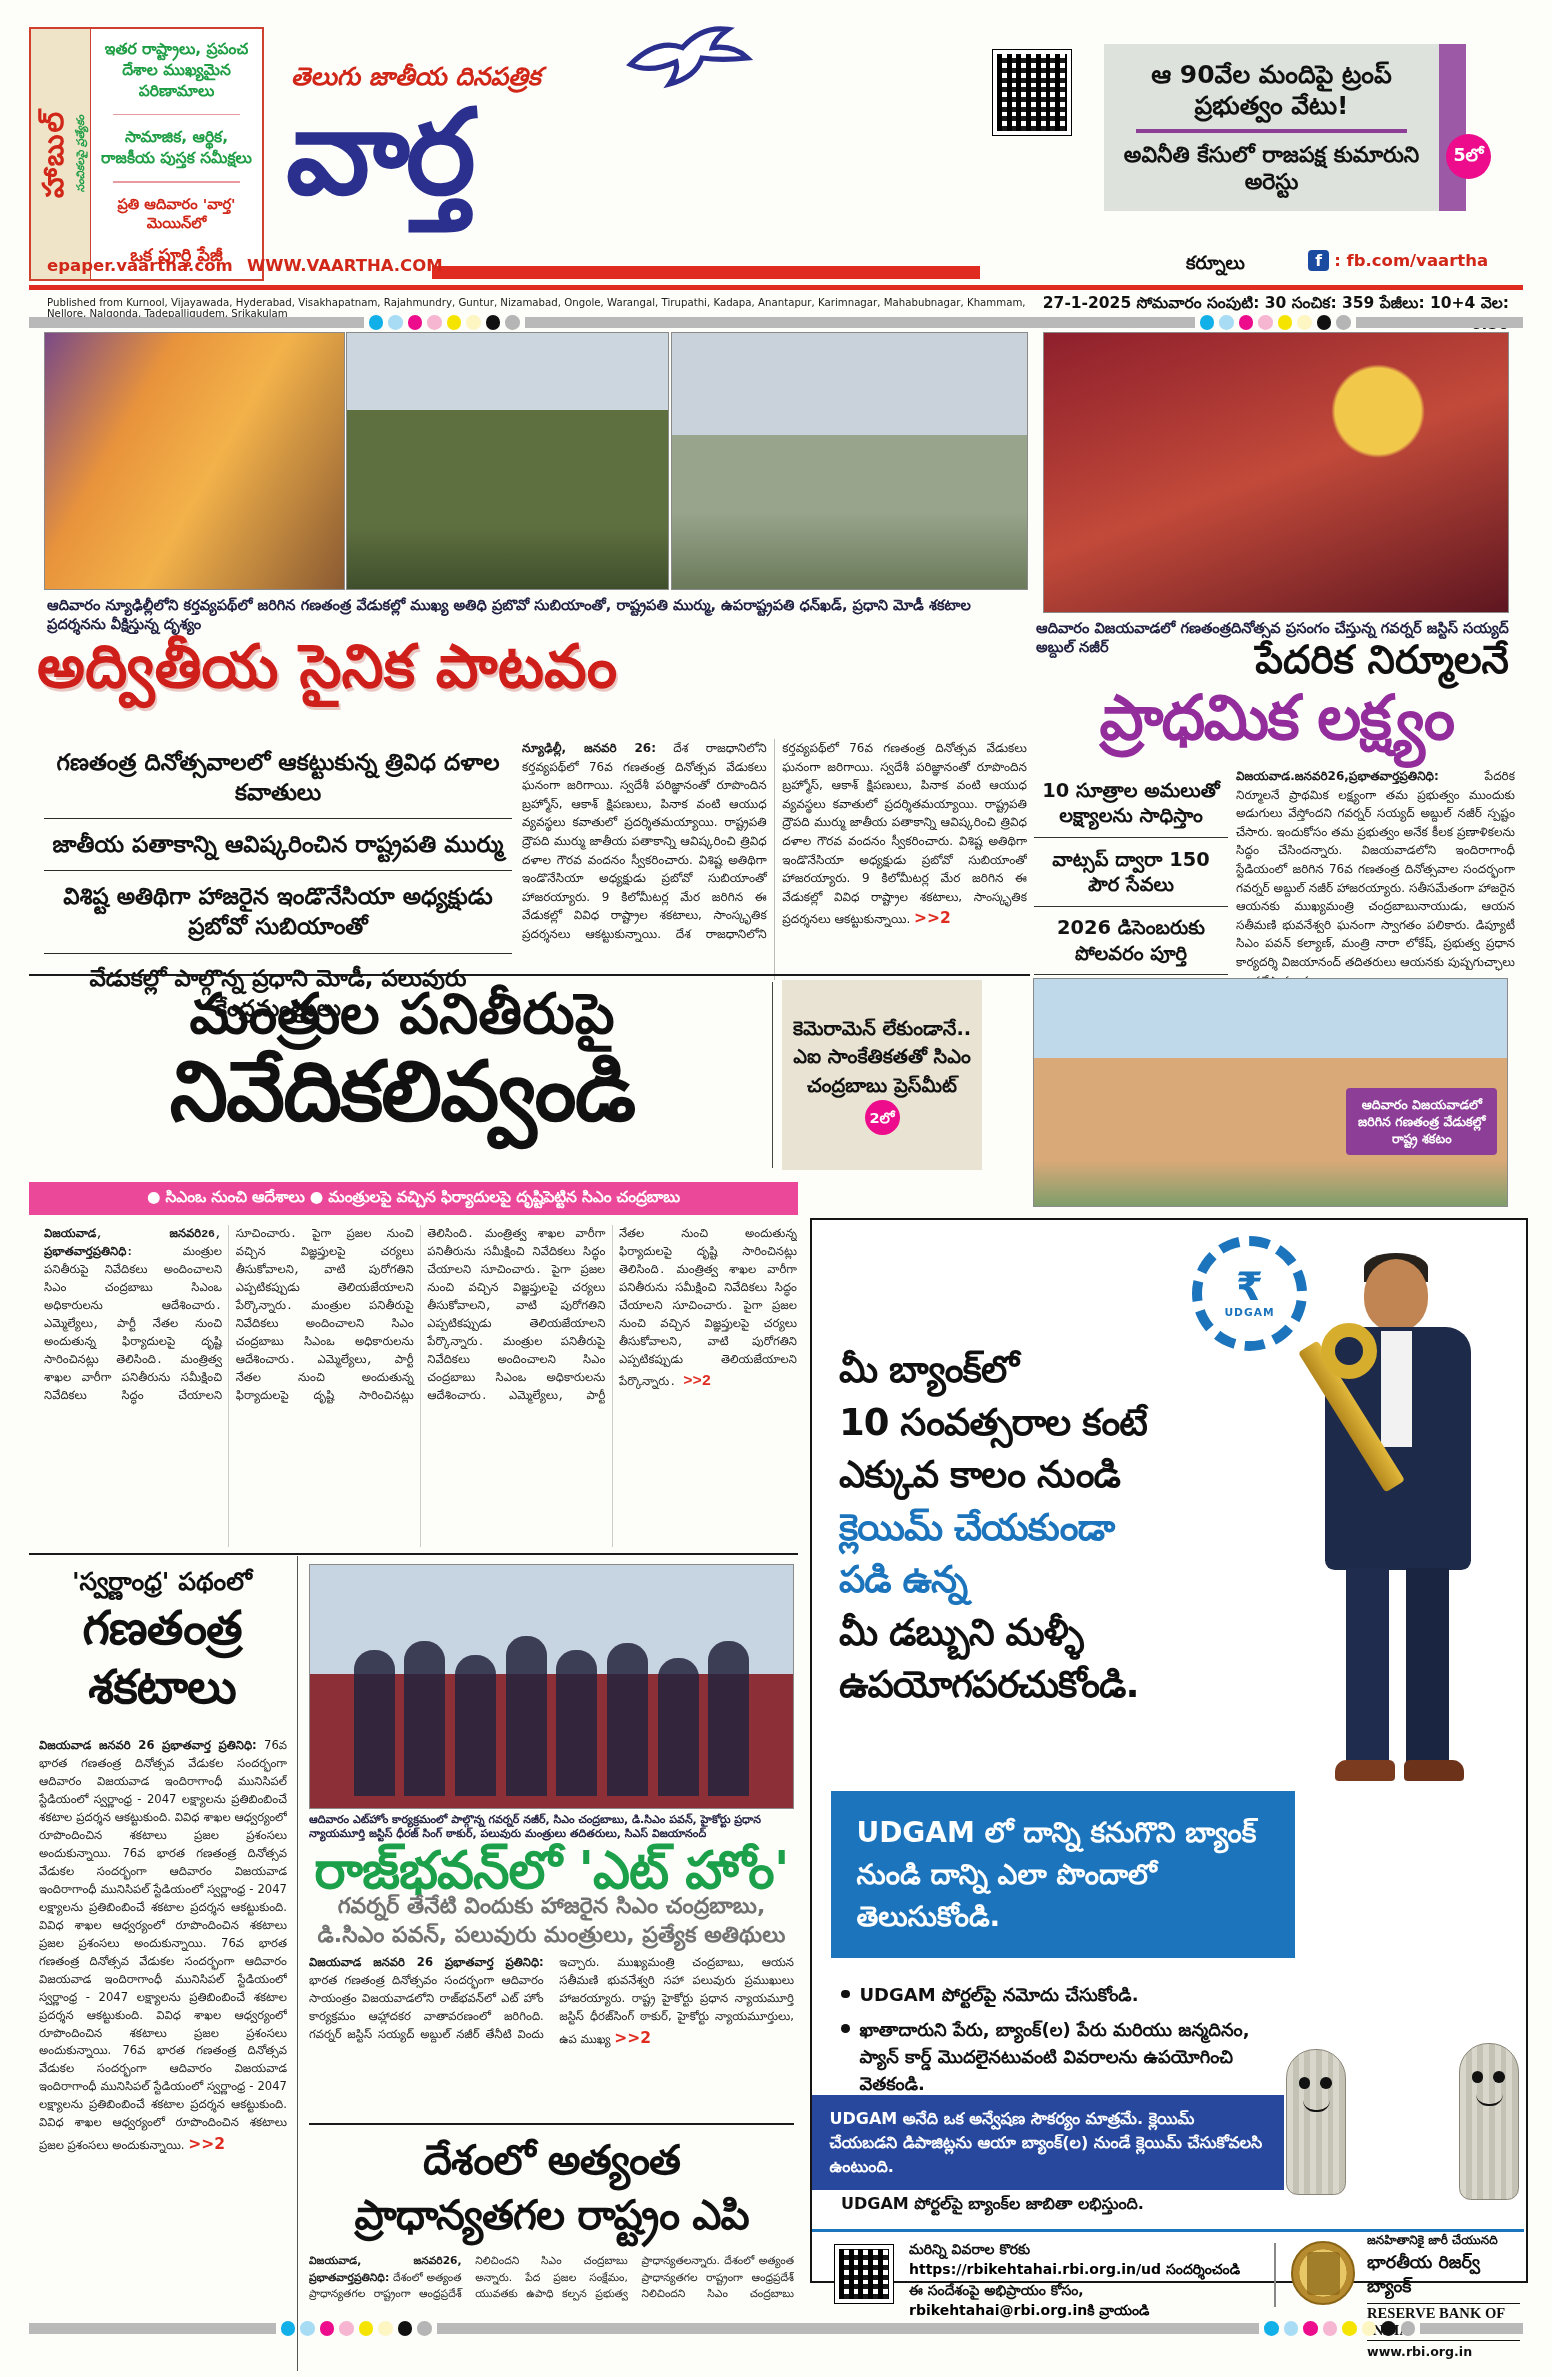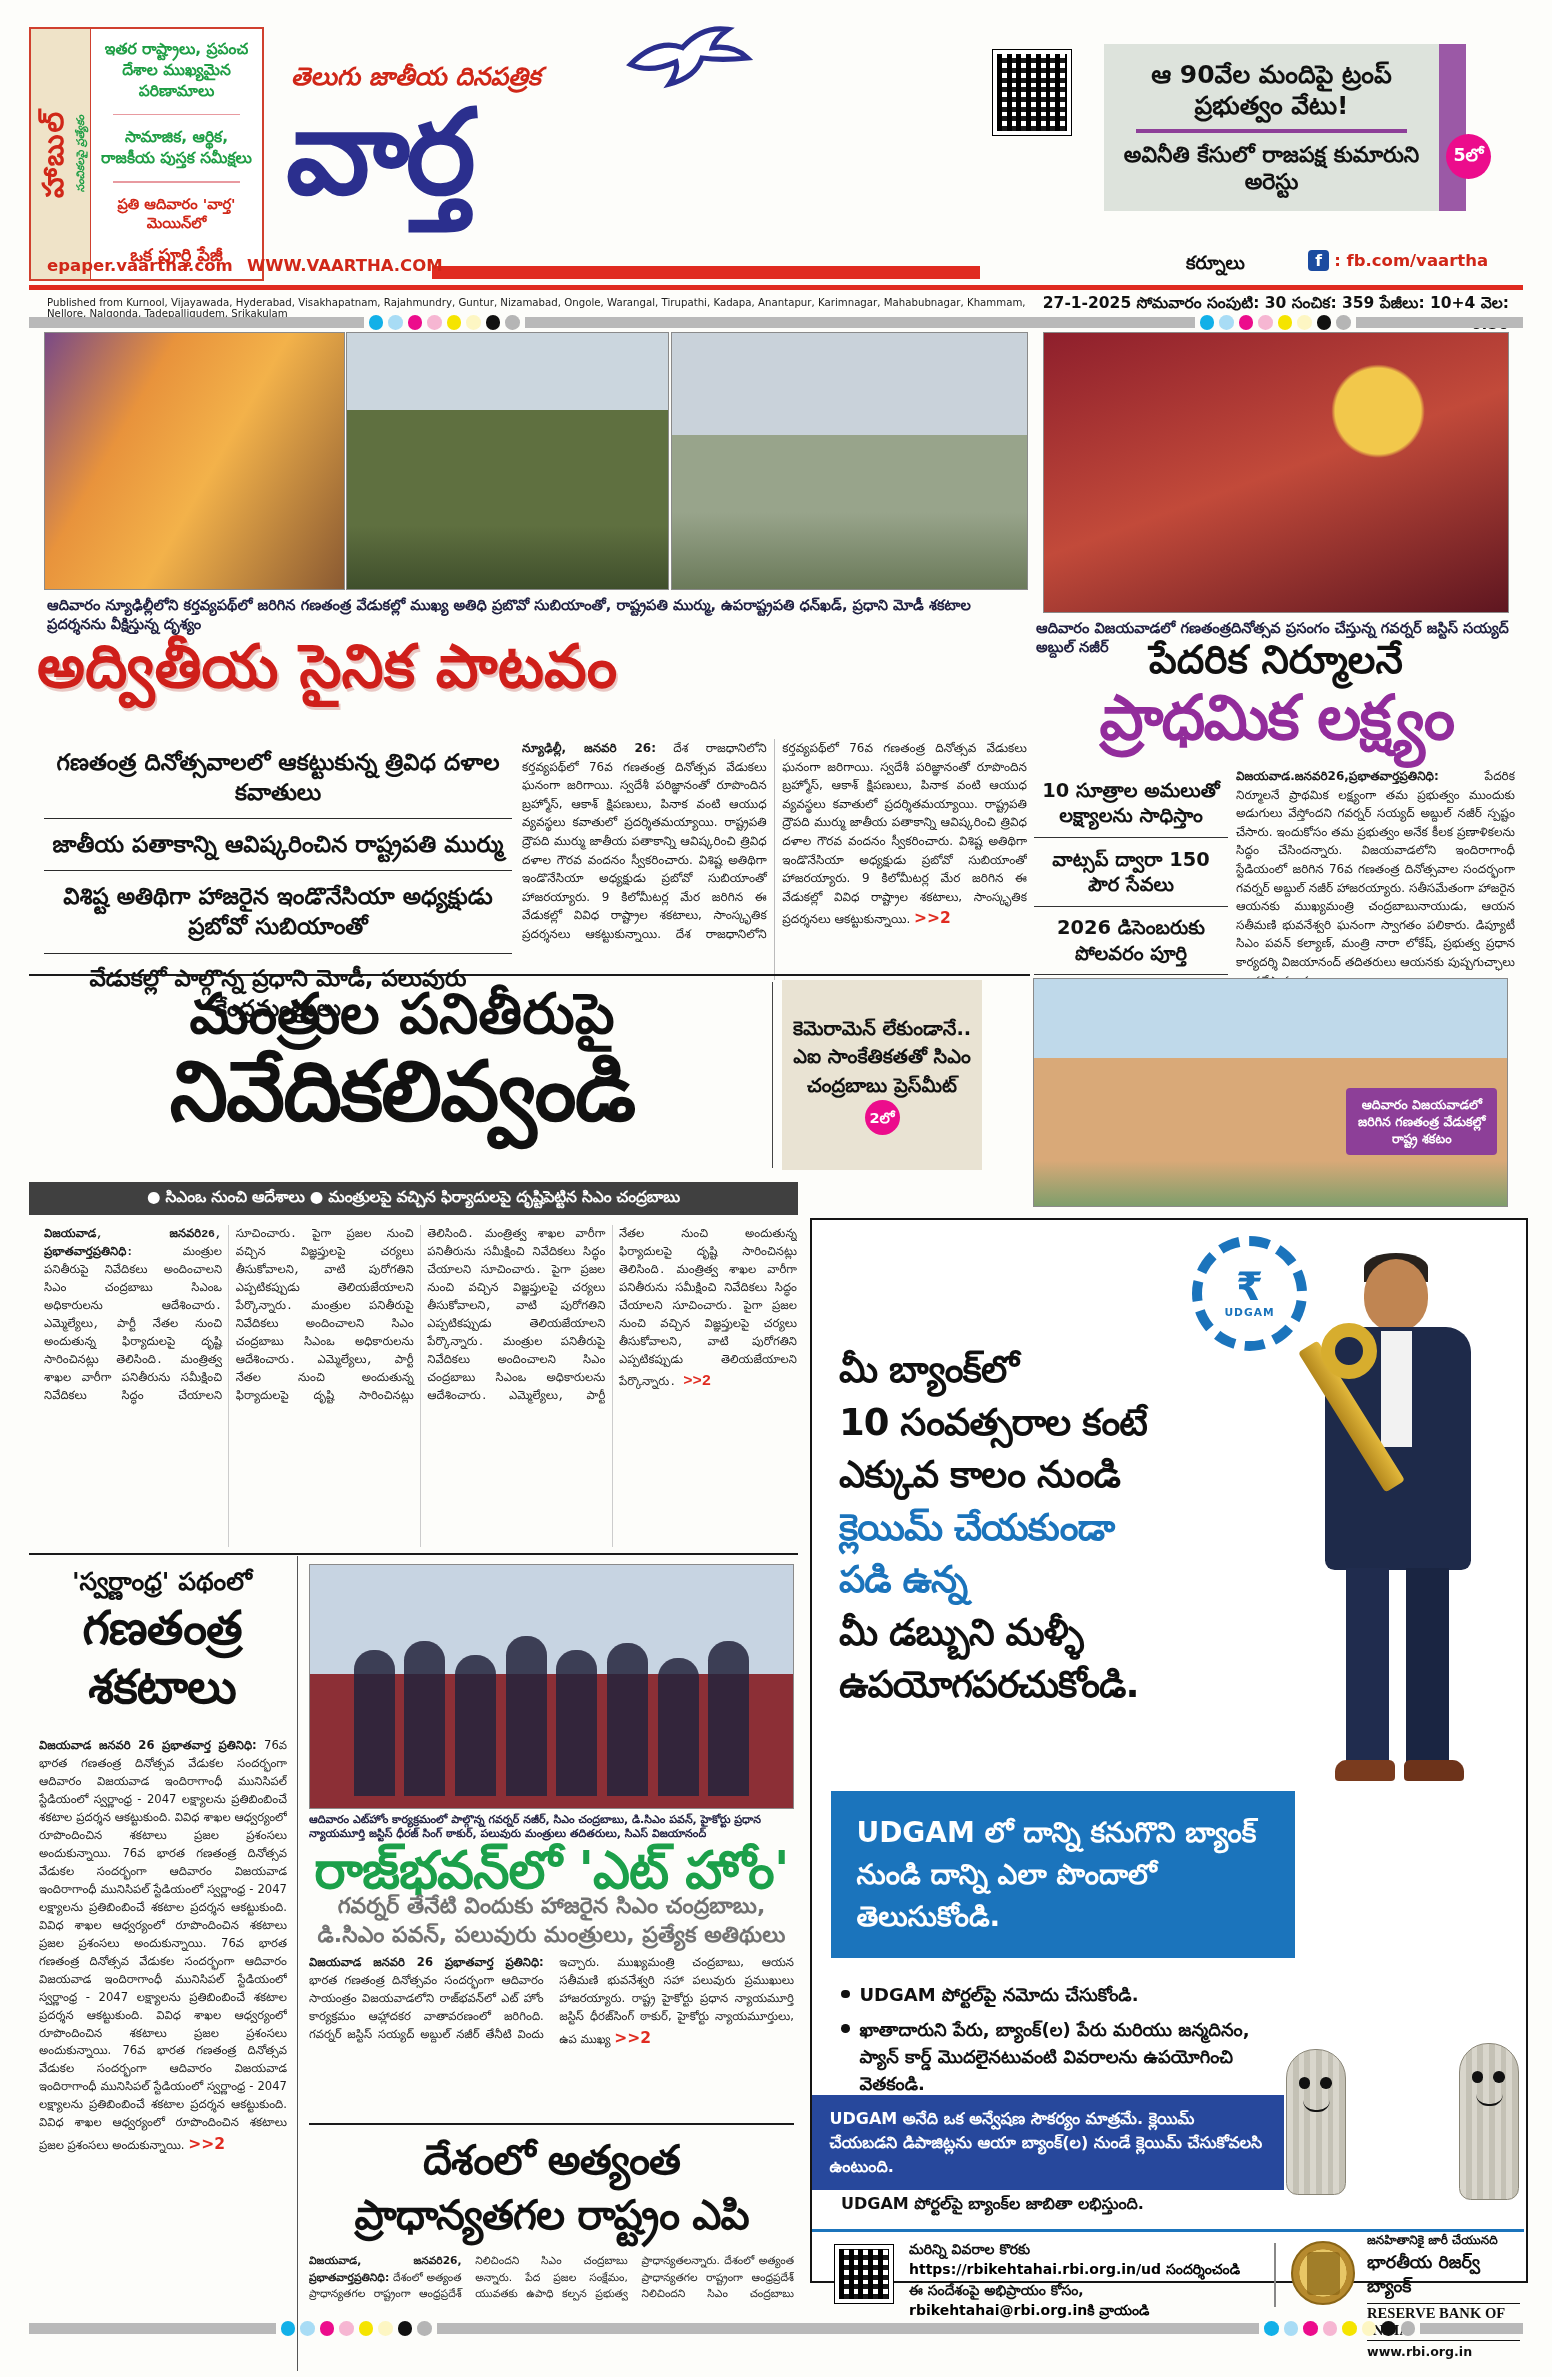--- a/index.html
+++ b/index.html
@@ -71,37 +71,37 @@
   .leadHead{left:37px;top:631px;width:648px;font-size:60px;font-weight:900;color:#cf1f1a;white-space:nowrap;text-shadow:1.9px 2.9px 0 #e9c8c4;}
   .leadSubs{left:44px;top:737px;width:468px;}
   .leadSubs .item{font-weight:bold;text-align:center;font-size:23px;line-height:1.3;padding:10.7px 3.9px;border-bottom:1.9px solid #2b2b2b;color:#141414;}
   .leadSubs .item:last-child{border-bottom:none;}
   .bodytext{font-size:12px;line-height:1.55;text-align:justify;color:#1b1b1b;}
   .dateline{font-weight:bold;}
   .more{color:#e02b20;font-weight:bold;font-size:15.5px;white-space:nowrap;}
   .leadBody{left:522px;top:739px;width:505px;height:241px;column-count:2;column-gap:15.5px;column-rule:1px solid #bbb;overflow:hidden;}
 
   
-  .govH1{left:1043px;top:637px;width:466px;text-align:center;font-weight:900;font-size:39px;color:#111;}
+  .govH1{left:1043px;top:637px;width:466px;text-align:right;font-weight:900;font-size:39px;color:#111;}
   .govH2{left:1029px;top:681px;width:495px;text-align:center;font-weight:900;font-size:62px;color:#922d9b;letter-spacing:-1.9px;}
   .govDeck{left:1034px;top:769px;width:194px;}
   .govDeck .item{font-weight:bold;text-align:center;font-size:19.4px;line-height:1.3;padding:8.7px 1.9px;border-bottom:1.9px solid #333;color:#141414;}
   .govDeck .item:last-child{border-bottom:none;}
   .govBody{left:1236px;top:767px;width:279px;height:213px;overflow:hidden;}
 
   
   .midrule{left:29px;top:974px;width:1001px;height:1.9px;background:#1a1a1a;}
   .minH{left:39px;top:982px;width:726px;text-align:center;color:#111;}
   .minH .l1{font-size:56px;font-weight:900;line-height:1.15;}
   .minH .l2{font-size:83px;font-weight:900;line-height:1.1;letter-spacing:-1.9px;}
   .vr1{left:772px;top:982px;width:1px;height:186px;background:#444;}
   .aiBox{left:782px;top:980px;width:200px;height:190px;background:#e9e3d3;display:flex;align-items:center;justify-content:center;text-align:center;padding:9.7px;}
   .aiBox .txt{font-weight:bold;font-size:19.4px;line-height:1.45;color:#111;}
   .ai-badge{width:35px;height:35px;font-size:14.6px;vertical-align:middle;}
-  .redstrip{left:29px;top:1182px;width:769px;height:33px;background:#404040;color:#fff;font-weight:bold;font-size:15.5px;display:flex;align-items:center;justify-content:center;letter-spacing:-0.2px;}
+  .redstrip{left:29px;top:1182px;width:769px;height:33px;background:#ec4899;color:#fff;font-weight:bold;font-size:15.5px;display:flex;align-items:center;justify-content:center;letter-spacing:-0.2px;}
   .phF{left:1033px;top:978px;width:475px;height:229px;background:linear-gradient(180deg,#bfd9ea 0 35%,#d9a978 35% 80%,#7f9e6b 100%);}
   .floatcap{position:absolute;right:9.7px;top:109px;width:151px;background:#8d3f98;color:#fff;font-weight:bold;font-size:12.6px;line-height:1.35;text-align:center;padding:7.8px 5.8px;border-radius:3.9px;}
   .minBody{left:44px;top:1225px;width:753px;height:322px;column-count:4;column-gap:13.6px;column-rule:1px solid #ccc;overflow:hidden;font-size:11.6px;font-family:Liberation Mono, monospace;}
 
   
   .hr2{left:29px;top:1553px;width:769px;height:1.9px;background:#1a1a1a;}
   .vr2{left:297px;top:1556px;width:1px;height:815px;background:#555;}
   .swH{left:35px;top:1564px;width:254px;text-align:center;color:#111;}
   .swH .l1{font-size:25px;font-weight:900;line-height:1.4;}
   .swH .l2{font-size:47px;font-weight:900;line-height:1.25;letter-spacing:-1px;}

